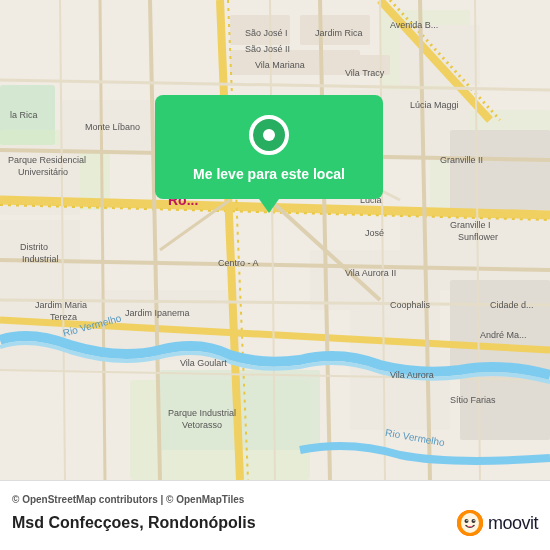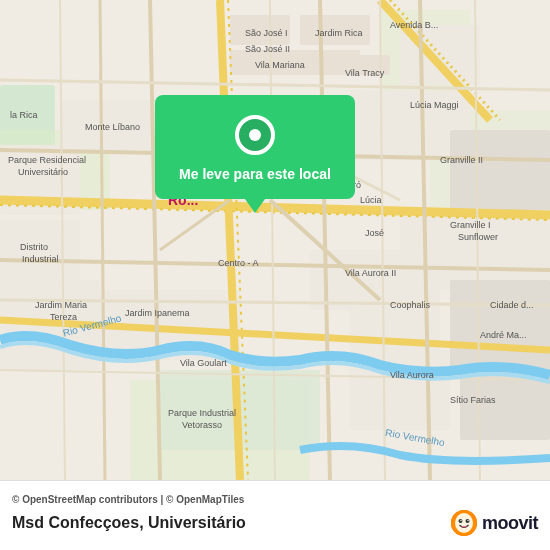--- a/index.html
+++ b/index.html
@@ -38,21 +38,21 @@
 
     .map-label.small { font-size: 9px; color: #555; }
     .map-label.river { font-size: 10px; color: #5a9abf; transform: rotate(-15deg); }
     .map-label.river2 { font-size: 10px; color: #5a9abf; transform: rotate(10deg); }
 
     
     #popup {
       position: absolute;
       top: 95px;
       left: 155px;
-      width: 200px;
+      width: 228px;
       background: #2ecc71;
       border-radius: 8px;
       display: flex;
       flex-direction: column;
       align-items: center;
       padding: 20px 16px 16px;
       z-index: 10;
     }
 
     #popup::after {
@@ -133,21 +133,21 @@
       gap: 4px;
     }
 
     .moovit-icon {
       width: 28px;
       height: 28px;
     }
 
     .moovit-text {
       font-size: 18px;
-      font-weight: bold;
+      font-weight: normal;
       color: #1a1a2e;
       letter-spacing: -0.5px;
     }
   </style>
 </head>
 <body>
 
 <div id="map-container">
 
   <svg id="map-svg" viewBox="0 0 550 480" xmlns="http://www.w3.org/2000/svg">
@@ -257,21 +257,21 @@
     <div class="popup-pin">
       <div class="popup-pin-inner"></div>
     </div>
     <div class="popup-text">Me leve para este local</div>
   </div>
 </div>
 
 <div id="bottom-bar">
   <div id="attribution">© OpenStreetMap contributors | © OpenMapTiles</div>
   <div id="location-row">
-    <div id="location-name">Msd Confecçoes, Universitário</div>
+    <div id="location-name">Msd Confecçoes, Rondonópolis</div>
     <div id="moovit-logo">
 
       <svg class="moovit-icon" viewBox="0 0 28 28" xmlns="http://www.w3.org/2000/svg">
         <circle cx="14" cy="14" r="13" fill="#ff6600"></circle>
         <circle cx="14" cy="14" r="13" fill="#ff8c00"></circle>
 
         <ellipse cx="14" cy="14" rx="9" ry="10" fill="#fff5e0"></ellipse>
 
         <circle cx="10.5" cy="12" r="2" fill="#333"></circle>
         <circle cx="17.5" cy="12" r="2" fill="#333"></circle>

